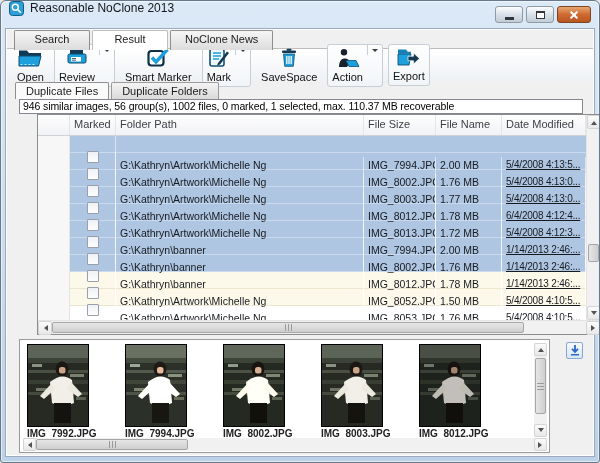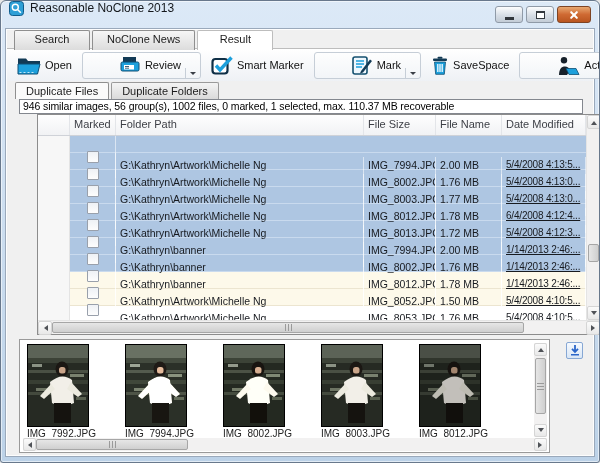--- a/index.html
+++ b/index.html
@@ -33,22 +33,22 @@
   .mtab { height:20px; line-height:17px; font-size:11px; color:#1c1c1c; text-align:center;
     padding:0 14px; min-width:76px; background:linear-gradient(#f6f6f6,#dcdcdc);
     border:1px solid #8f8f8f; border-bottom:none; border-radius:2px 2px 0 0; cursor:default; }
   .mtab.active { background:#fff; border-color:#bdbdbd; }
 
   
   .toolbar { position:absolute; top:19px; left:1px; right:1px; height:33px;
     background:linear-gradient(#ffffff,#eef1f5); border-top:1px solid #bdbdbd;
     display:flex; align-items:center; padding:0 5px; gap:5px; white-space:nowrap; z-index:2; }
   .tbtn { display:flex; align-items:center; gap:4px; padding:3px 4px; font-size:11px; color:#111;
-    border:1px solid transparent; border-radius:2px; cursor:default; }
-  .tgroup { display:flex; align-items:flex-end; border:1px solid #c6ced7; border-radius:3px; background:linear-gradient(#fefefe,#f2f5f8);padding-left:32px; }
+    border:1px solid transparent; border-radius:2px; cursor:default;flex-direction:column; }
+  .tgroup { display:flex; align-items:flex-start; border:1px solid #c6ced7; border-radius:3px; background:linear-gradient(#fefefe,#f2f5f8); }
   .tgroup .tbtn { border:none; }
   .tdrop { width:15px; display:flex; align-items:center; justify-content:center; border-left:1px solid #c6ced7; cursor:default; }
   .caret { width:0; height:0; border:3.5px solid transparent; border-top-color:#3a3f46; margin-top:4px; }
   .ticon { display:flex; align-items:center; }
 
   
   .subtabs { position:absolute; top:53px; left:9px; display:flex; gap:2px; z-index:2;justify-content:center; }
   .stab { height:17px; line-height:16px; font-size:11px; color:#1c1c1c; padding:0 10px;
     background:linear-gradient(#f4f4f4,#dadada); border:1px solid #9a9a9a; border-bottom:none; border-radius:2px 2px 0 0; cursor:default; }
   .stab.active { background:#fafafa; border-color:#8f8f8f; }
@@ -92,21 +92,21 @@
     display:flex; align-items:center; justify-content:center; cursor:default; }
   .grip-v { width:7px; height:7px; background:repeating-linear-gradient(to bottom,#9a9a9a 0 1px,transparent 1px 3px); }
   .grip-h { width:7px; height:7px; background:repeating-linear-gradient(to right,#9a9a9a 0 1px,transparent 1px 3px); }
 
   
   .thumbpanel { position:absolute; top:310px; left:13px; width:531px; height:114px; background:#fff; border:1px solid #9a9a9a; }
   .thumbstrip { position:absolute; left:7px; top:4px; right:17px; bottom:14px; display:flex; gap:34px; overflow:hidden; }
   .thumb { width:64px; flex:0 0 auto; cursor:default; }
   .thumb.partial { width:22px; overflow:hidden;padding-left:28px; }
   .thumb-img { width:62px; height:83px; border:1px solid #000; background:#262a23; overflow:hidden; }
-  .thumb-label { font-size:10px; color:#222; margin-top:1px; white-space:nowrap; }
+  .thumb-label { font-size:10px; color:#222; margin-top:1px; white-space:nowrap;font-weight:bold; }
   .thumb:nth-child(2) svg { filter:brightness(1.14); }
   .thumb:nth-child(3) svg { filter:brightness(1.05) contrast(1.04); }
   .thumb:nth-child(5) svg { filter:brightness(.8); }
   .thumb:nth-child(6) svg { filter:brightness(.72); }
   .tvscroll { position:absolute; top:3px; right:2px; bottom:15px; width:13px; background:#f2f1f1; }
   .thscroll { position:absolute; left:3px; right:2px; bottom:1px; height:13px; background:#f2f1f1; }
   .tvscroll .sbtn,.thscroll .sbtn { width:13px; height:13px; }
 
   .panelbtn { position:absolute; top:313px; left:560px; width:17px; height:17px;
     border:1px solid #86a7d4; border-radius:2px; background:linear-gradient(#f5f9fe,#d9e6f5);
@@ -159,22 +159,22 @@
       <div class="wbtn close">
           <span class="glyph-x"></span>
         </div>
     </div>
   </div>
 
   <div class="client">
 
     <div class="maintabs">
       <div class="mtab">Search</div>
+      <div class="mtab active">Result</div>
       <div class="mtab">NoClone News</div>
-      <div class="mtab active">Result</div>
     </div>
 
     <div class="toolbar">
 
       <div class="tbtn">
         <span class="ticon">
           <svg viewBox="0 0 24 19" width="24" height="19">
               <path d="M1 2.5h8l2 2.5h12v3H1z" fill="#123a55"></path>
               <path d="M1 8h22l-2.5 10H1z" fill="#1da0dc" stroke="#0e4f75"></path>
               <path d="M2.5 16.5h15" stroke="#bfe6f6" stroke-dasharray="2 2"></path>

